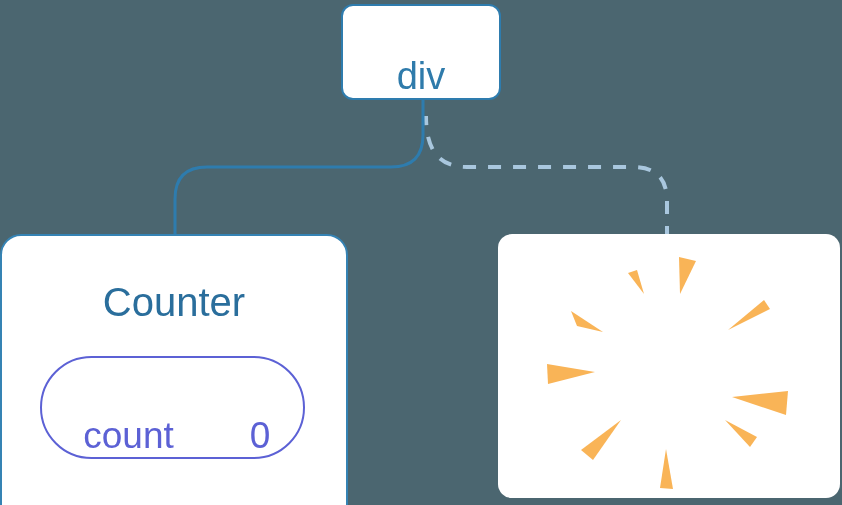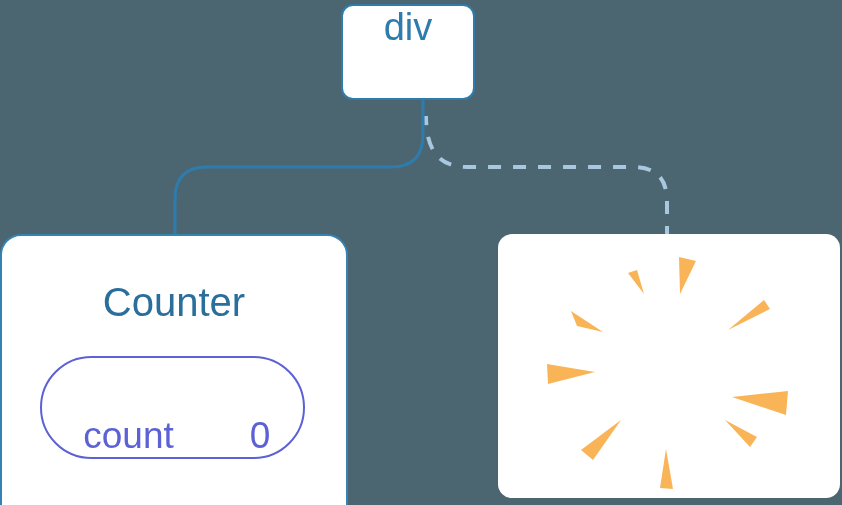--- a/index.html
+++ b/index.html
@@ -28,25 +28,25 @@
     stroke-dasharray: 13 12;
     stroke-dashoffset: 4;
   }
   .node {
     position: absolute;
     background: #FFFFFF;
     box-sizing: border-box;
   }
   .node-div {
     left: 341px; top: 4px;
-    width: 134px; height: 96px;
+    width: 160px; height: 96px;
     border: 2.5px solid #2E7CAE;
     border-radius: 12px;
     display: flex;
-    align-items: flex-start;
+    align-items: flex-end;
     justify-content: center;
     font-size: 38px;
     font-weight: 500;
     color: #2F7BAB;
   }
   .node-counter {
     left: 0px; top: 234px;
     width: 348px; height: 300px;
     border: 2px solid #3583B4;
     border-radius: 21px;

